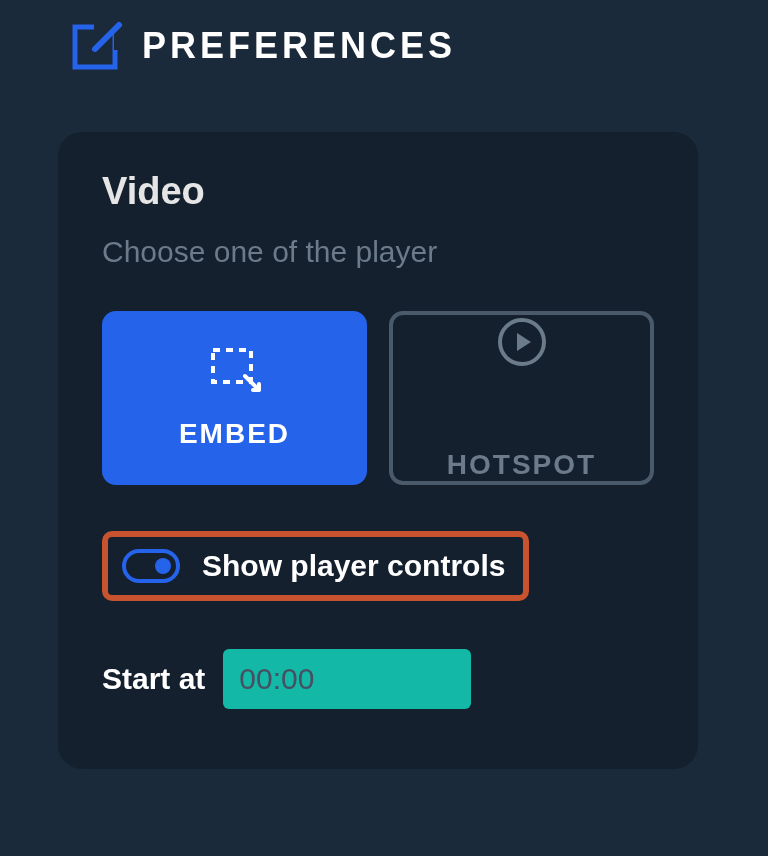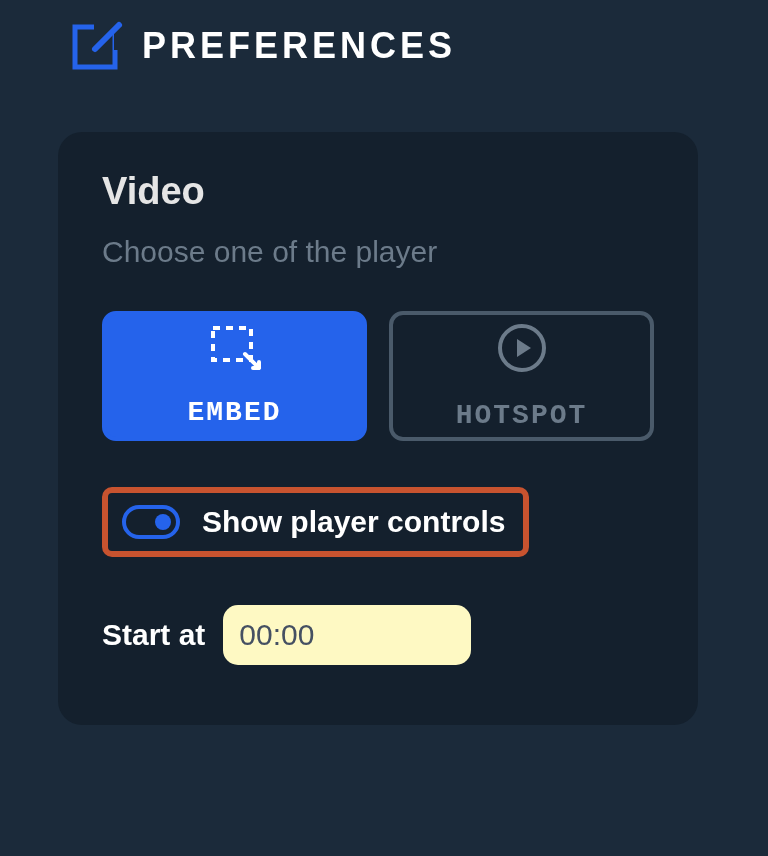--- a/index.html
+++ b/index.html
@@ -51,37 +51,37 @@
       margin-top: 22px;
     }
 
     .option-row {
       display: flex;
       gap: 22px;
       margin-top: 42px;
     }
     .option-card {
       flex: 1 1 0;
-      height: 130px;
+      height: 174px;
       border-radius: 14px;
       display: flex;
       flex-direction: column;
       align-items: center;
       justify-content: center;
       gap: 20px;
       cursor: pointer;
-      font-family: Liberation Mono, monospace;
     }
     .option-card.selected {
       background: #2563eb;
       border: 4px solid #2563eb;
     }
     .option-card.unselected {
       background: transparent;
       border: 4px solid #4a5a6a;
+      justify-content: space-between;
     }
     .option-label {
       font-size: 28px;
       font-weight: 800;
       letter-spacing: 2px;
     }
     .option-card.selected .option-label { color: #fff; }
     .option-card.unselected .option-label { color: #6c7b8a; }
 
     .toggle-row-wrap {
@@ -127,22 +127,22 @@
     }
     .start-label {
       font-size: 30px;
       font-weight: 800;
       color: #fff;
     }
     .start-input {
       width: 248px;
       height: 60px;
       border: none;
-      border-radius: 15px;
-      background: #fef9c3;
+      border-radius: 6px;
+      background: #14b8a6;
       color: #455062;
       font-size: 30px;
       padding: 0 16px;
       font-family: inherit;
     }
   </style>
 </head>
 <body>
 
 <div class="header">

